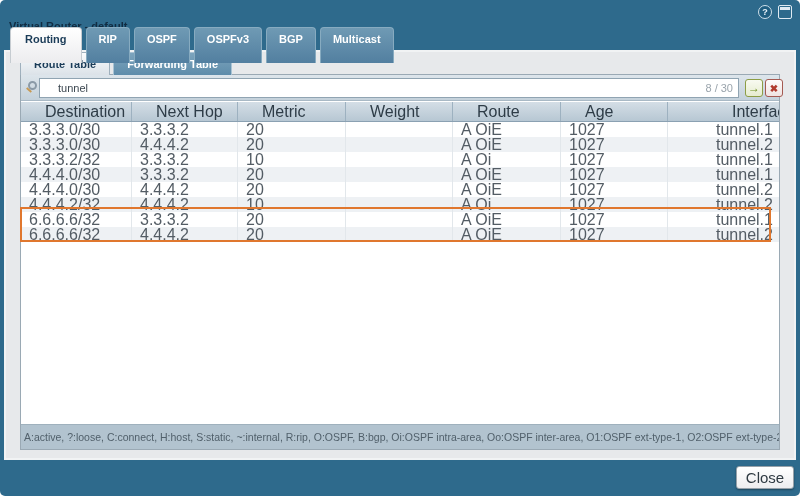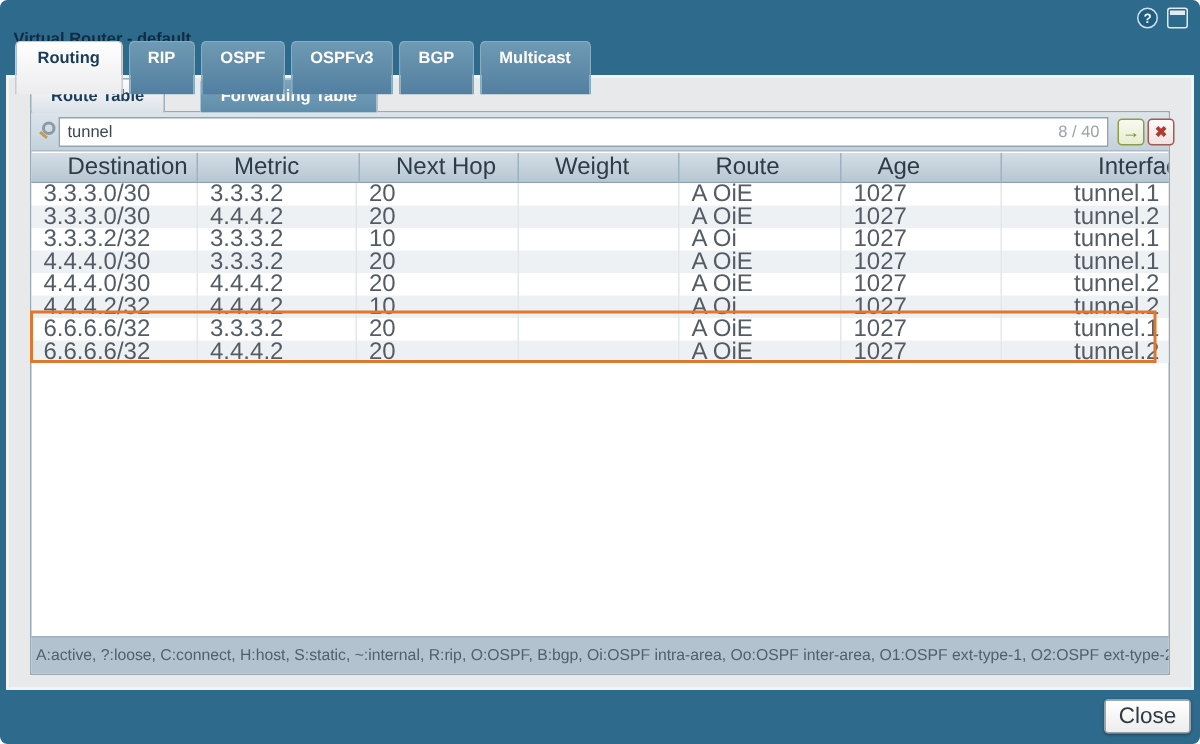--- a/index.html
+++ b/index.html
@@ -31,36 +31,36 @@
   .content { position:absolute; left:4px; right:4px; top:50px; bottom:36px;
              background:#e7e9eb; border:2px solid #f1f3f4; }
 
   
   .subtabstrip { position:absolute; left:14px; top:0px; height:23px; display:flex; gap:3px; z-index:2; }
   .subtab { font-size:11px; font-weight:bold; padding:5px 13px 4px;
             border-radius:4px 4px 0 0; cursor:pointer; white-space:nowrap;text-align:right; }
   .subtab.active { background:linear-gradient(#fbfcfd,#dbe2e8); color:#1b3c58;
                    border:1px solid #9fb0bd; border-bottom:none; }
   .subtab.inactive { background:linear-gradient(#7ca4bd,#5e8caa); color:#fff;
-                     border:1px solid #a9c3d4; border-bottom:none;margin-left:20px; }
+                     border:1px solid #a9c3d4; border-bottom:none; }
 
   
   .panel { position:absolute; left:14px; right:14px; top:22px; bottom:8px;
            background:#fff; border:1px solid #9aa9b4; }
 
   
   .searchbar { position:absolute; left:0; right:0; top:0; height:26px;
                background:linear-gradient(#dde5eb,#c4d1db); border-bottom:1px solid #a9b9c5; }
   .mag { position:absolute; left:7px; top:6px; width:9px; height:9px;
          border:2px solid #8b9aa7; border-radius:50%; }
   .mag::after { content:""; position:absolute; left:-4px; top:6px; width:6px; height:2px;
                 background:#c79a54; transform:rotate(40deg); }
   .search-wrap { position:absolute; left:18px; top:3px; width:700px; height:20px; }
   .search-wrap input { width:100%; height:100%; border:1px solid #90a4b2; font-size:11px;
-                       padding:0 42px 0 5px; color:#3c4750;
+                       padding:0 42px 0 18px; color:#3c4750;
                        font-family:"Liberation Sans", sans-serif; }
   .counter { position:absolute; right:6px; top:4px; font-size:11px; color:#9aa4ac; pointer-events:none; }
   .sbtn { position:absolute; top:4px; width:18px; height:18px; border-radius:3px; font-size:12px;
           font-weight:bold; line-height:15px; text-align:center; cursor:pointer; padding:0; }
   .btn-apply { left:724px; background:linear-gradient(#f8faf1,#e6eccf); border:1px solid #8d9d45; color:#6d8f21; }
   .btn-clear { left:744px; background:linear-gradient(#fdfbfb,#f0e3e2); border:1px solid #a45a52; color:#b03a2e;
                font-size:10px; }
 
   
   .thead { position:absolute; left:0; right:0; top:27px; height:20px; display:flex;
@@ -119,30 +119,30 @@
       <div class="subtab active">Route Table</div>
       <div class="subtab inactive">Forwarding Table</div>
     </div>
 
     <div class="panel">
 
       <div class="searchbar">
         <span class="mag"></span>
         <span class="search-wrap">
           <input type="text" value="tunnel" style="">
-          <span class="counter">8 / 40</span>
+          <span class="counter">8 / 30</span>
         </span>
         <button class="sbtn btn-apply">→</button>
         <button class="sbtn btn-clear">✖</button>
       </div>
 
       <div class="thead">
         <div class="hcell h0">Destination</div>
+        <div class="hcell h1">Next Hop</div>
         <div class="hcell h2">Metric</div>
-        <div class="hcell h1">Next Hop</div>
         <div class="hcell h3">Weight</div>
         <div class="hcell h4">Route</div>
         <div class="hcell h5">Age</div>
         <div class="hcell h6">Interface</div>
       </div>
 
       <div class="tbody">
           <div class="trow">
             <div class="tcell c0">3.3.3.0/30</div>
             <div class="tcell c1">3.3.3.2</div>

